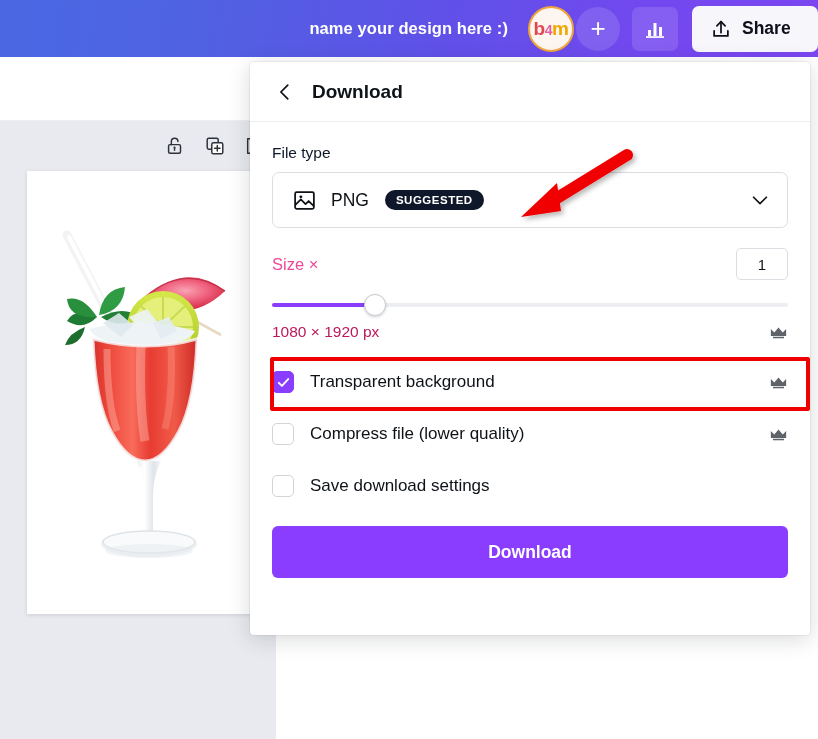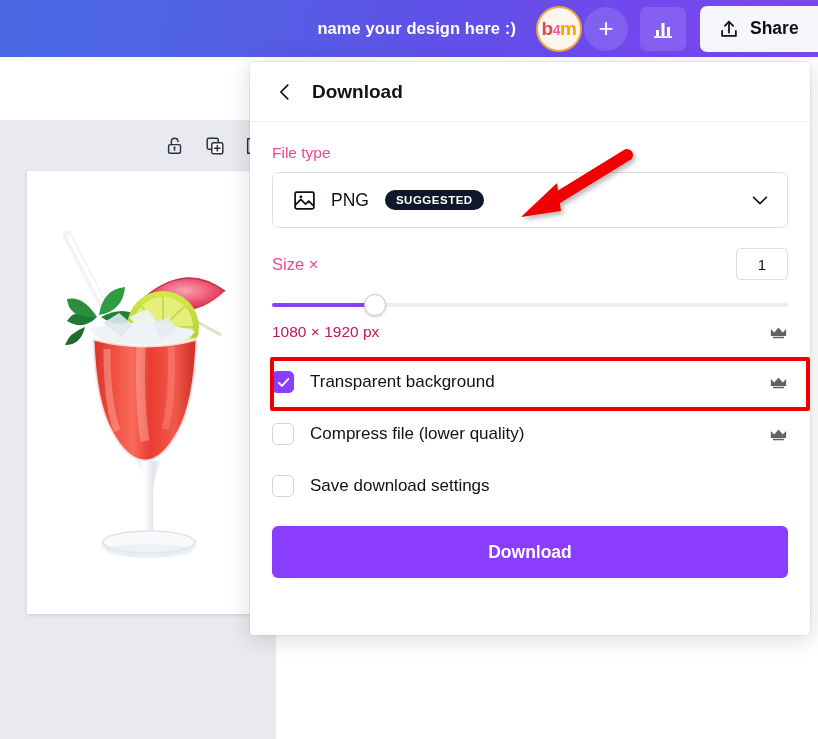--- a/index.html
+++ b/index.html
@@ -9,21 +9,21 @@
     overflow: hidden;
     background: #ffffff;
   }
   #app { position: relative; width: 818px; height: 739px; }
 
   
   .topbar {
     position: absolute; left: 0; top: 0; width: 818px; height: 57px;
     background: linear-gradient(100deg, #4a68e2 0%, #4f63e2 22%, #6050e8 55%, #7248ef 78%, #7b46f0 100%);
     display: flex; align-items: center; justify-content: flex-end;
-    padding-right: 0;
+    padding-right: 8px;
   }
   .design-title {
     color: #ffffff; font-size: 16.5px; font-weight: 700;
     letter-spacing: .1px; margin-right: 20px; white-space: nowrap;
   }
   .avatar {
     width: 46px; height: 46px; border-radius: 50%;
     background: #fdf5ef; border: 2.5px solid #f0a43a;
     display: flex; align-items: center; justify-content: center;
     flex: 0 0 auto; position: relative; overflow: hidden;
@@ -90,21 +90,21 @@
     box-shadow: 0 4px 22px rgba(14,19,24,.16), 0 0 0 1px rgba(14,19,24,.05);
   }
   .panel-header {
     height: 60px; display: flex; align-items: center; gap: 14px;
     padding-left: 22px; border-bottom: 1px solid #edeef2;
   }
   .back-btn { width: 26px; height: 26px; display: flex; align-items: center; justify-content: center; cursor: pointer; }
   .panel-title { font-size: 19px; font-weight: 700; color: #0e1318; }
   .panel-body { padding: 22px 22px 0 22px; }
 
-  .field-label { font-size: 15.5px; color: #ec4899; margin-bottom: 10px; }
+  .field-label { font-size: 15.5px; color: #0f172a; margin-bottom: 10px; }
 
   .filetype-select {
     height: 56px; border: 1px solid #dcdde3; border-radius: 7px;
     display: flex; align-items: center; padding: 0 16px 0 18px;
     cursor: pointer; background: #fff;
   }
   .ft-icon { width: 26px; height: 26px; margin-right: 14px; display: flex; align-items: center; justify-content: center; }
   .ft-name { font-size: 17.5px; color: #0e1318; }
   .badge-suggested {
     margin-left: 16px; background: #0f172a; color: #fff;

